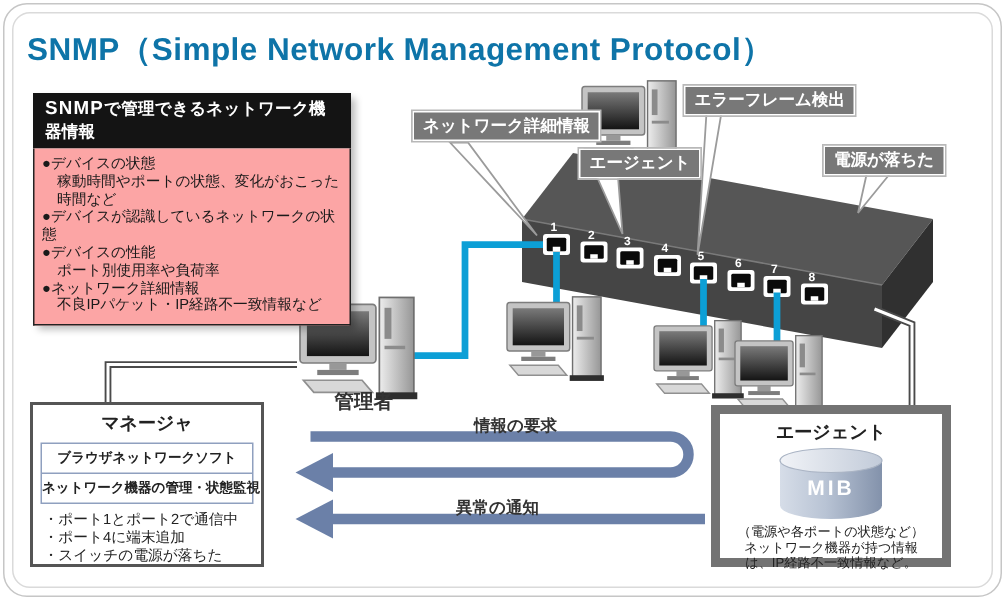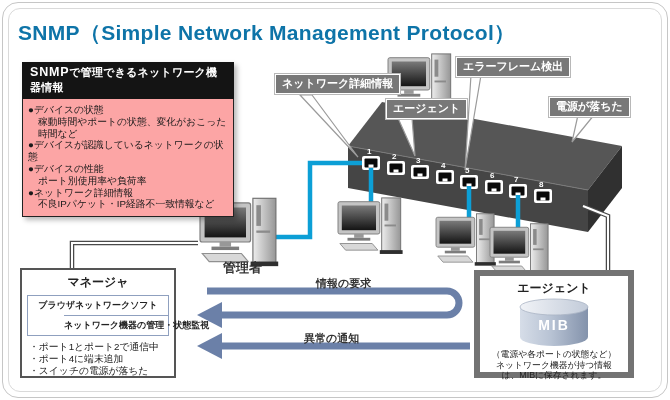--- a/index.html
+++ b/index.html
@@ -33,21 +33,21 @@
   #flow-notify{left:304px;top:331px;}
 
   .admin-label{position:absolute;left:223px;top:259px;font-size:13px;font-weight:bold;
                color:#333;z-index:5;white-space:nowrap;}
 
   .manager-box{position:absolute;left:20px;top:268px;width:156px;height:110px;
                border:2px solid #555;background:#fff;z-index:4;box-sizing:border-box;}
   .manager-title{text-align:center;font-weight:bold;font-size:12px;margin-top:4px;color:#222;}
   .software-box{margin:4px 5px 0;border:1px solid #8fa0bf;}
   .software-row{font-size:9px;text-align:center;padding:3px 0;color:#222;white-space:nowrap;font-weight:bold;}
-  .software-row + .software-row{border-top:1px solid #8fa0bf;margin-left:36px;}
+  .software-row + .software-row{border-top:1px solid #8fa0bf;}
   .manager-bullets{font-size:9.8px;line-height:12px;margin:5px 0 0 7px;color:#222;white-space:nowrap;}
 
   .agent-box{position:absolute;left:474px;top:270px;width:160px;height:108px;
              border:6px solid #737373;background:#fff;z-index:4;box-sizing:border-box;}
   .agent-title{text-align:center;font-weight:bold;font-size:12px;margin-top:4px;color:#222;}
   .mib-svg{display:block;margin:1px auto 0;}
   .agent-note{font-size:8.8px;line-height:10.5px;text-align:center;margin-top:1px;color:#222;white-space:nowrap;}
 
   .diagram-svg{position:absolute;left:0;top:0;z-index:2;}
 </style>
@@ -229,17 +229,17 @@
           <stop offset="1" stop-color="#c2cbd9"></stop>
         </linearGradient>
       </defs>
       <path d="M26,9 L26,39 A34,9 0 0 0 94,39 L94,9 Z" fill="url(#gCylBody)"></path>
       <ellipse cx="60" cy="9" rx="34" ry="8" fill="url(#gCylTop)" stroke="#aab4c4" stroke-width="0.8"></ellipse>
       <text x="60" y="32" text-anchor="middle" font-size="14" font-weight="bold" letter-spacing="2" fill="#ffffff" font-family="Liberation Sans, sans-serif">MIB</text>
     </svg>
     <div class="agent-note">
       <div>（電源や各ポートの状態など）</div>
       <div>ネットワーク機器が持つ情報</div>
-      <div>は、MIBに保存されます。</div>
+      <div>は、IP経路不一致情報など。</div>
     </div>
   </div>
 
 </div>
 
 </body></html>

